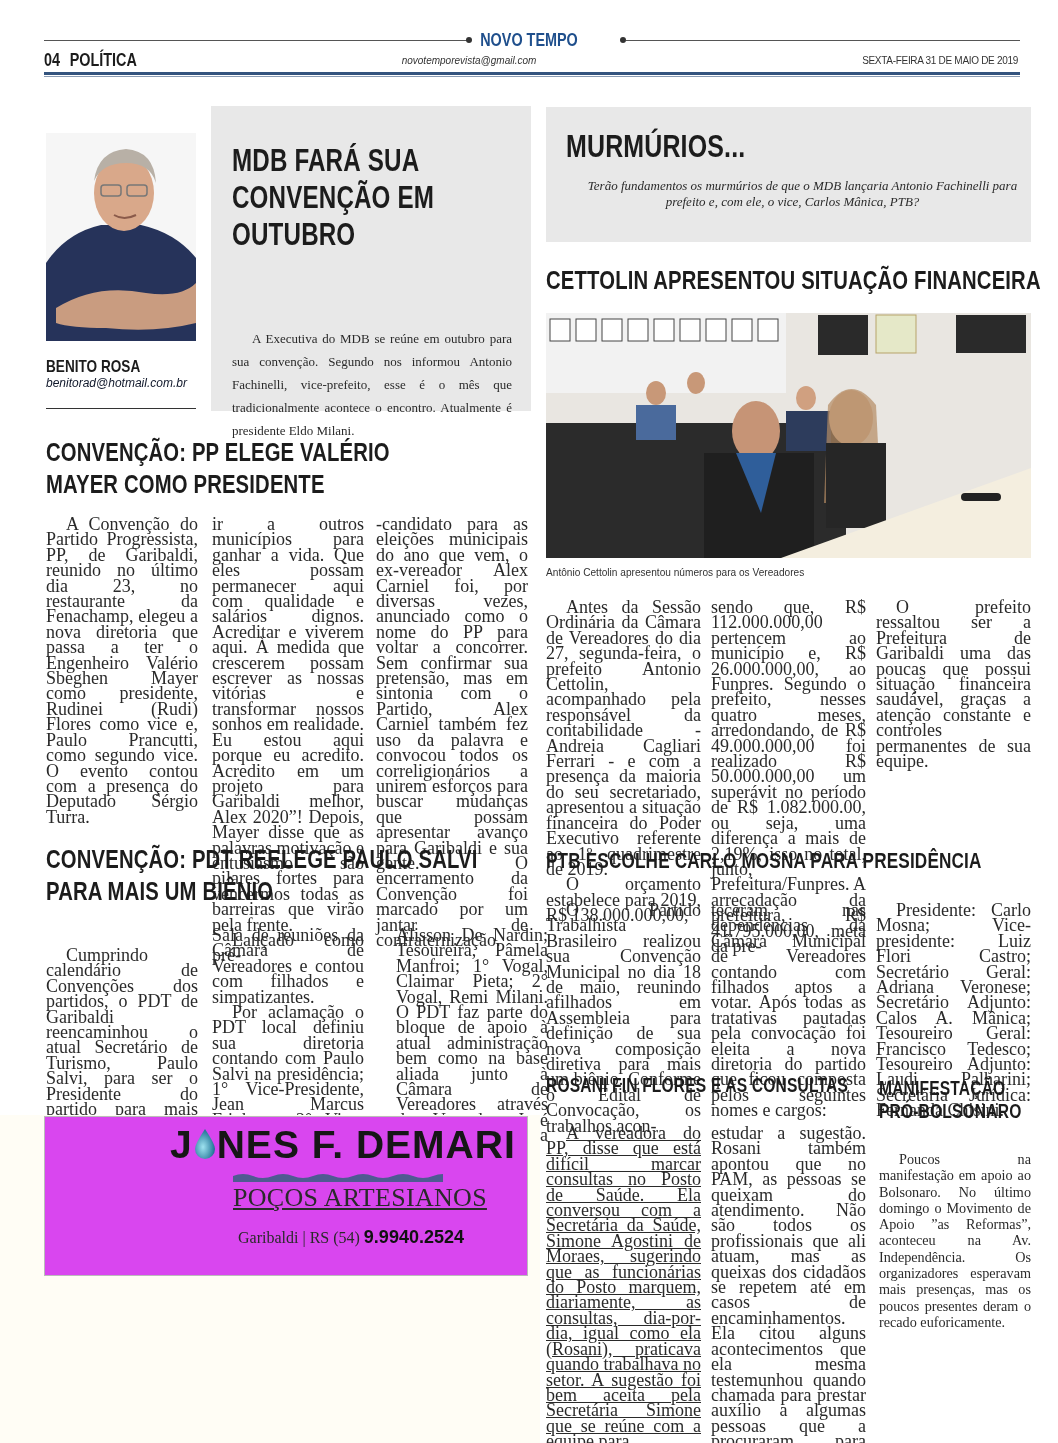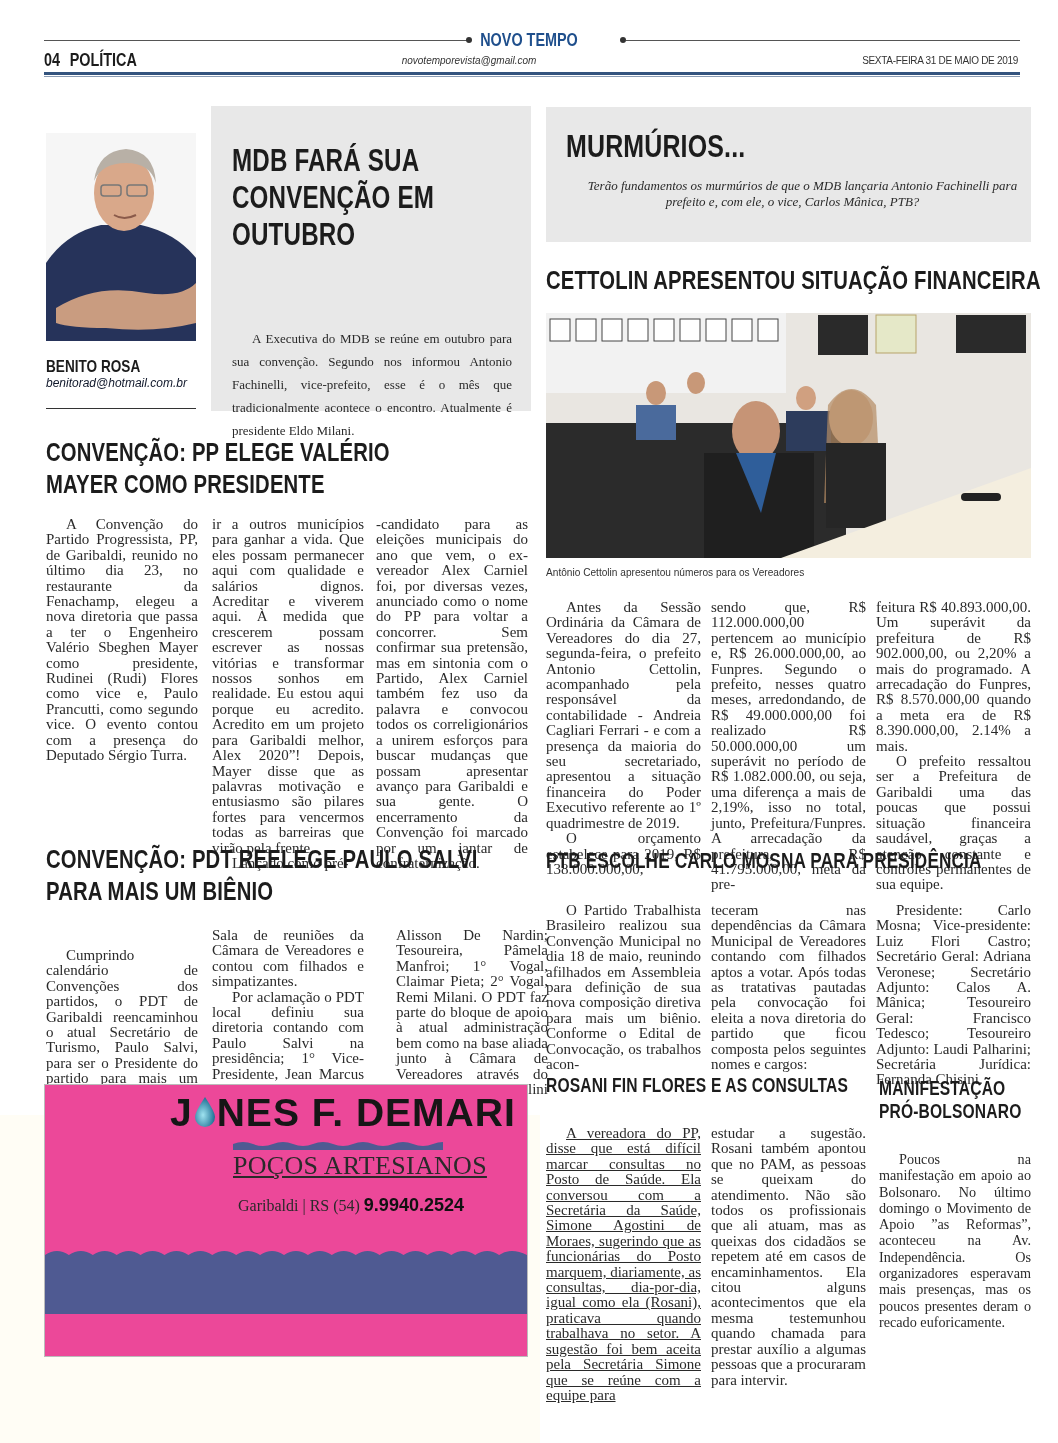--- a/index.html
+++ b/index.html
@@ -37,42 +37,42 @@
     font-style: italic; font-size: 12px; color: #0f172a; }
   .columnist-rule { position: absolute; left: 46px; top: 408px; width: 150px; height: 1px; background: #333; }
 
   .graybox { position: absolute; background: #e8e8e8; }
   .box-mdb { left: 211px; top: 106px; width: 320px; height: 305px; }
   .box-mur { left: 546px; top: 107px; width: 485px; height: 135px; }
 
   .mdb-title { position: absolute; left: 232px; top: 142px; font-size: 31px; line-height: 37px; }
   .mur-title { position: absolute; left: 566px; top: 128px; font-size: 32px; }
 
-  .body-text { position: absolute; font-size: 15px; line-height: 15.4px; text-align: justify; color: #2a2a2a; hyphens: manual; }
+  .body-text { position: absolute; font-size: 18px; line-height: 15.4px; text-align: justify; color: #2a2a2a; hyphens: manual; }
   .body-text p { text-indent: 20px; }
 
   .mdb-body { left: 232px; top: 279px; width: 280px; font-size: 13px; line-height: 23px; margin-top: 48px; }
   .mur-body { left: 565px; top: 178px; width: 455px; font-size: 13px; line-height: 16.3px; text-align: center; font-style: italic; }
 
   .cettolin-title { position: absolute; left: 546px; top: 265px; font-size: 26px; }
   .news-photo { position: absolute; left: 546px; top: 313px; width: 485px; height: 245px; overflow: hidden; background: #ece9e4; }
   .caption { position: absolute; left: 546px; top: 566px; font-family: "Liberation Sans", sans-serif;
     font-size: 11.5px; color: #333; transform: scaleX(0.88); transform-origin: left top; white-space: nowrap; }
 
   .pp-title { position: absolute; left: 46px; top: 436px; font-size: 26px; line-height: 32px; }
   .pdt-title { position: absolute; left: 46px; top: 843px; font-size: 26px; line-height: 32px; }
   .ptb-title { position: absolute; left: 546px; top: 848px; font-size: 22px; }
   .ros-title { position: absolute; left: 546px; top: 1074px; font-size: 20px; }
   .bol-title { position: absolute; left: 879px; top: 1077px; font-size: 20px; line-height: 23px; }
 
   .col { position: absolute; width: 152px; }
   .col-w { width: 155px; }
 
   
-  .ad { position: absolute; left: 44px; top: 1084px; width: 484px; height: 273px; background: #ec4899; border: 1px solid #bbb; overflow: hidden; }
+  .ad { position: absolute; left: 44px; top: 1116px; width: 484px; height: 160px; background: #d946ef; border: 1px solid #bbb; overflow: hidden; }
   .ad-bg { position: absolute; left: 0; top: 1115px; width: 540px; height: 340px; background: #fffdf5; }
   .ad-name { position: absolute; left: 125px; top: 6px; font-family: "Liberation Sans", sans-serif; font-weight: bold; font-size: 39px; color: #161616; letter-spacing: 1px; white-space: nowrap; }
   .ad-drop { display: inline-block; width: 24px; height: 32px; vertical-align: -2px; }
   .ad-waves-top { position: absolute; left: 188px; top: 55px; width: 210px; height: 10px; }
   .ad-sub { position: absolute; left: 188px; top: 66px; font-family: "Liberation Serif", serif; font-size: 26px; color: #2a2a2a; letter-spacing: 0.3px; white-space: nowrap; text-decoration: underline; }
   .ad-contact { position: absolute; left: 193px; top: 110px; font-family: "Liberation Serif", serif; font-size: 16px; color: #2a2a2a; white-space: nowrap; }
   .ad-phone { font-family: "Liberation Sans", sans-serif; font-weight: bold; font-size: 18px; color: #111; }
   .ad-band { position: absolute; left: 0; top: 173px; width: 100%; height: 56px; background: #4f5a92; }
   .ad-waves-band { position: absolute; left: 0; top: 162px; width: 100%; height: 14px; }
   .ad-svc { position: absolute; left: 70px; top: 180px; font-family: "Liberation Sans", sans-serif; font-size: 15.5px; line-height: 19px; color: #f2f2f2; white-space: nowrap; }
@@ -162,21 +162,20 @@
 </div>
 <div class="caption">Antônio Cettolin apresentou números para os Vereadores</div>
 <div class="body-text col col-w" style="left:546px;top:600px;">
   <p>Antes da Sessão Ordinária da Câmara de Vereadores do dia 27, segunda-feira, o prefeito Antonio Cettolin, acompanhado pela responsável da contabilidade - Andreia Cagliari Ferrari - e com a presença da maioria do seu secretariado, apresentou a situação financeira do Poder Executivo referente ao 1º quadrimestre de 2019.</p>
   <p>O orçamento estabelece para 2019, R$ 138.000.000,00,</p>
 </div>
 <div class="body-text col col-w" style="left:711px;top:600px;">
   <p style="text-indent:0">sendo que, R$ 112.000.000,00 pertencem ao município e, R$ 26.000.000,00, ao Funpres. Segundo o prefeito, nesses quatro meses, arredondando, de R$ 49.000.000,00 foi realizado R$ 50.000.000,00 um superávit no período de R$ 1.082.000.00, ou seja, uma diferença a mais de 2,19%, isso no total, junto, Prefeitura/Funpres. A arrecadação da prefeitura, R$ 41.795.000,00, meta da pre-</p>
 </div>
 <div class="body-text col col-w" style="left:876px;top:600px;">
-  <p style="text-indent:0">feitura R$ 40.893.000,00. Um superávit da prefeitura de R$ 902.000,00, ou 2,20% a mais do programado. A arrecadação do Funpres, R$ 8.570.000,00 quando a meta era de R$ 8.390.000,00, 2.14% a mais.</p>
   <p>O prefeito ressaltou ser a Prefeitura de Garibaldi uma das poucas que possui situação financeira saudável, graças a atenção constante e controles permanentes de sua equipe.</p>
 </div>
 
 <div class="headline pp-title">
   <div>CONVENÇÃO: PP ELEGE VALÉRIO</div>
   <div>MAYER COMO PRESIDENTE</div>
 </div>
 <div class="body-text col" style="left:46px;top:517px;">
   <p>A Convenção do Partido Progressista, PP, de Garibaldi, reunido no último dia 23, no restaurante da Fenachamp, elegeu a nova diretoria que passa a ter o Engenheiro Valério Sbeghen Mayer como presidente, Rudinei (Rudi) Flores como vice e, Paulo Prancutti, como segundo vice. O evento contou com a presença do Deputado Sérgio Turra.</p>
 </div>

